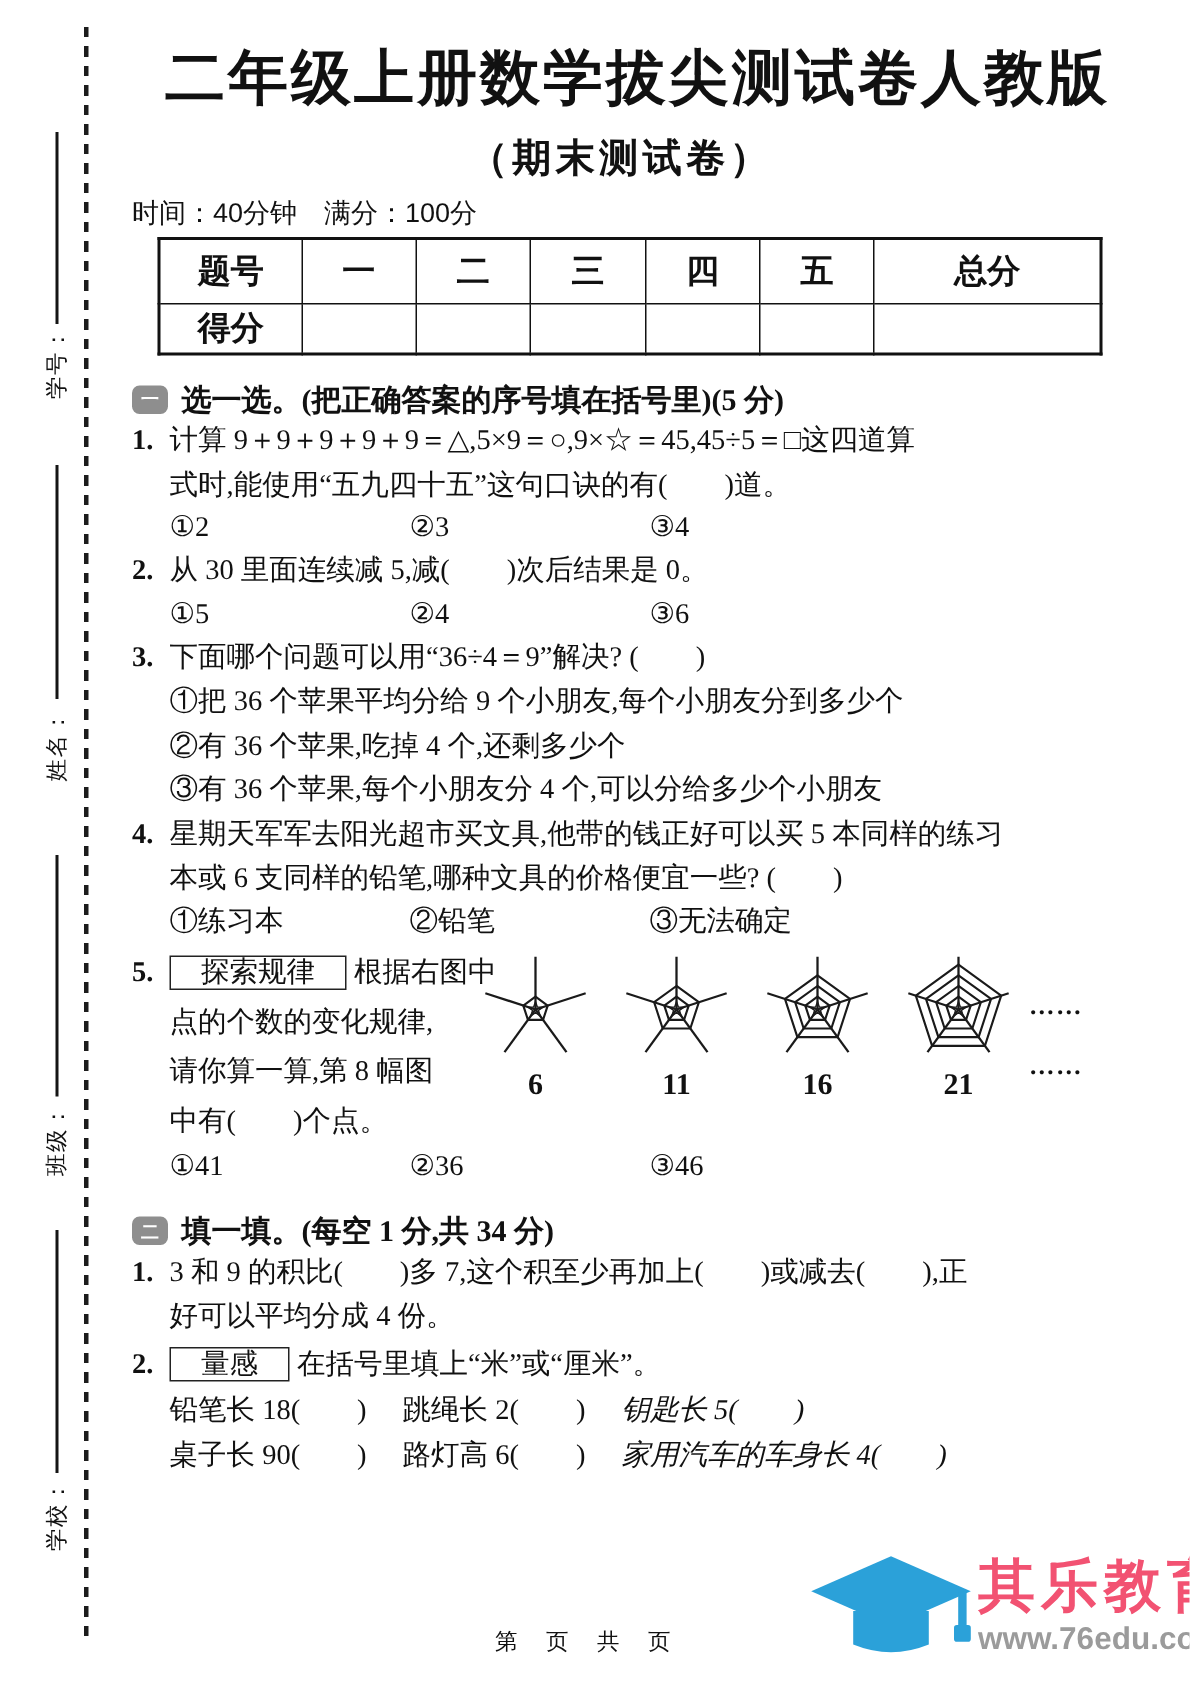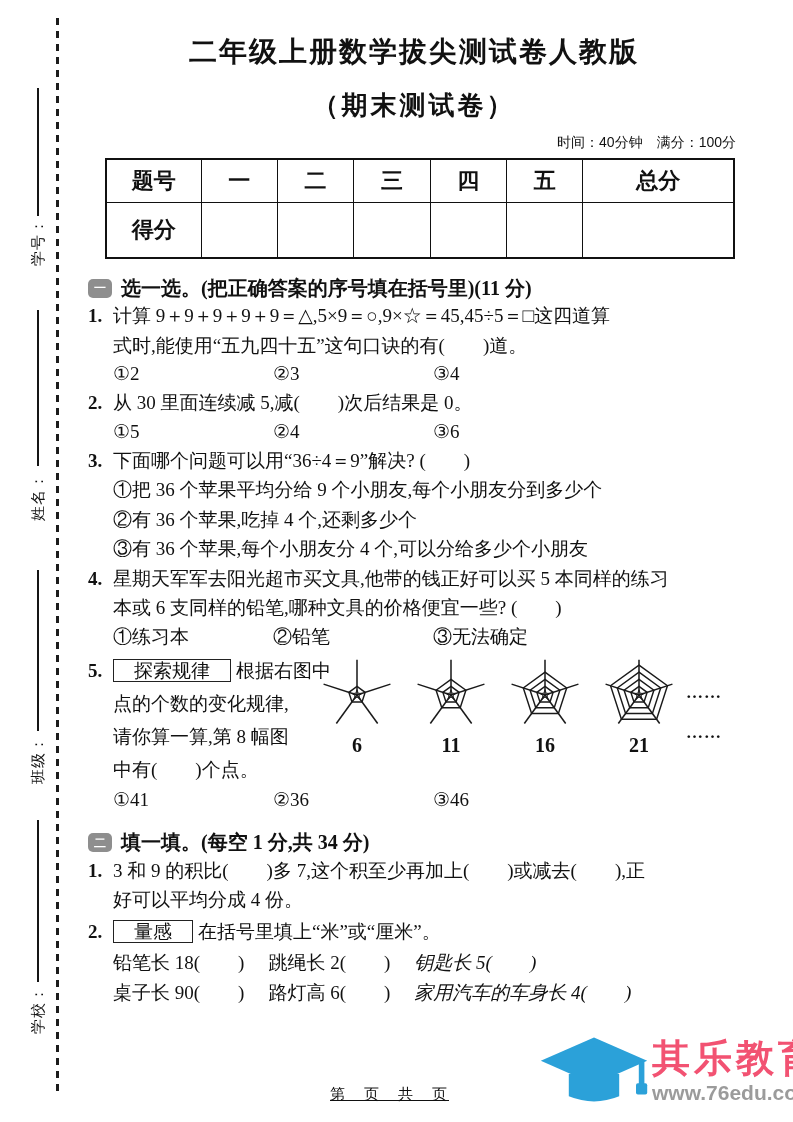--- a/index.html
+++ b/index.html
@@ -18,44 +18,44 @@
   .write-line{ position:absolute; left:37px; width:2px; background:#151515; }
   .side-label{
     position:absolute; left:38px; transform:translate(-50%,-50%) rotate(-90deg);
     white-space:nowrap; font-size:15px; letter-spacing:1px;
     font-family:"Liberation Serif","DejaVu Serif",serif;
   }
 
   
   .main{ position:absolute; left:88px; top:0; width:652px; }
   .title{
-    margin-top:26px; text-align:center; font-size:28px; font-weight:900;
+    margin-top:26px; text-align:right; font-size:40px; font-weight:900;
     letter-spacing:2px; font-family:"Liberation Sans","DejaVu Sans",sans-serif;
     line-height:52px; white-space:nowrap;
   }
   .subtitle{
     margin-top:6px; text-align:center; font-size:26px; font-weight:800;
     letter-spacing:3px; font-family:"Liberation Sans","DejaVu Sans",sans-serif;
     line-height:42px;
   }
   .exam-info{
-    margin-top:5px; text-align:right; padding-right:4px; font-size:14px;
+    margin-top:5px; padding-right:4px; font-size:18px;
     font-family:"Liberation Sans","DejaVu Sans",sans-serif; line-height:22px;
   }
 
   
   table.score{
     margin:5px 0 0 17px; width:630px; border-collapse:collapse;
     border:2.5px solid #111;
   }
   table.score td{
     border:1.5px solid #111; text-align:center; font-size:22px; font-weight:700;
     height:43px; padding:0;margin-left:36px;
   }
-  table.score tr:nth-child(2) td{ height:56px; }
+  table.score tr:nth-child(2) td{ height:34px; }
   td.c0{ width:95px; }
 
   
   .sec-head{ display:flex; align-items:center; gap:9px; margin-top:16px; height:26px; }
   .badge{
     width:24px; height:19px; background:#8e8e8e; color:#fff; border-radius:5px;
     display:flex; align-items:center; justify-content:center;
     font-size:12px; font-weight:700; line-height:1;
     font-family:"Liberation Sans","DejaVu Sans",sans-serif;
   }
@@ -80,21 +80,21 @@
   .ell-col{ width:58px; font-size:17px; font-weight:700; letter-spacing:1px; }
   .ell-1{ margin-top:26px; }
   .ell-2{ margin-top:20px; }
   .fill-row{ padding-left:25px; font-size:19px; line-height:30px; white-space:nowrap; }
   .fill-row .fill{ display:inline-block; margin-right:24px; }
   .fill-row .fill:last-child{ margin-right:0;font-style:italic; }
 
   
   .page-footer{
     position:absolute; left:0; right:14px; top:1085px; text-align:center;
-    font-size:15px; letter-spacing:2px;text-decoration:underline;
+    font-size:15px; letter-spacing:2px;
   }
   .logo{ position:absolute; left:538px; top:1035px; display:flex; align-items:flex-start; }
   .logo-texts{ display:flex; flex-direction:column; margin-left:2px; }
   .logo-name{
     font-size:38px; font-weight:900; color:#f25272; letter-spacing:4px;
     line-height:46px; font-family:"Liberation Sans","DejaVu Sans",sans-serif;
     white-space:nowrap;
   }
   .logo-url{
     font-size:21px; font-weight:700; color:#9b9b9b; line-height:24px;
@@ -139,21 +139,21 @@
       <td></td>
       <td></td>
       <td></td>
       <td></td>
     </tr>
   </tbody>
     </table>
 
   <div class="sec-head">
     <span class="badge">一</span>
-    <span class="sec-title">选一选。(把正确答案的序号填在括号里)(11 分)</span>
+    <span class="sec-title">选一选。(把正确答案的序号填在括号里)(5 分)</span>
   </div>
 
   <div>
     <div class="qline"><span class="qnum">1.</span><span>计算 9＋9＋9＋9＋9＝△,5×9＝○,9×☆＝45,45÷5＝□这四道算</span></div>
     <div class="qline indent">式时,能使用“五九四十五”这句口诀的有(　　)道。</div>
     <div class="opts">
       <span class="opt">①2</span><span class="opt">②3</span><span class="opt">③4</span>
     </div>
   </div>
 

